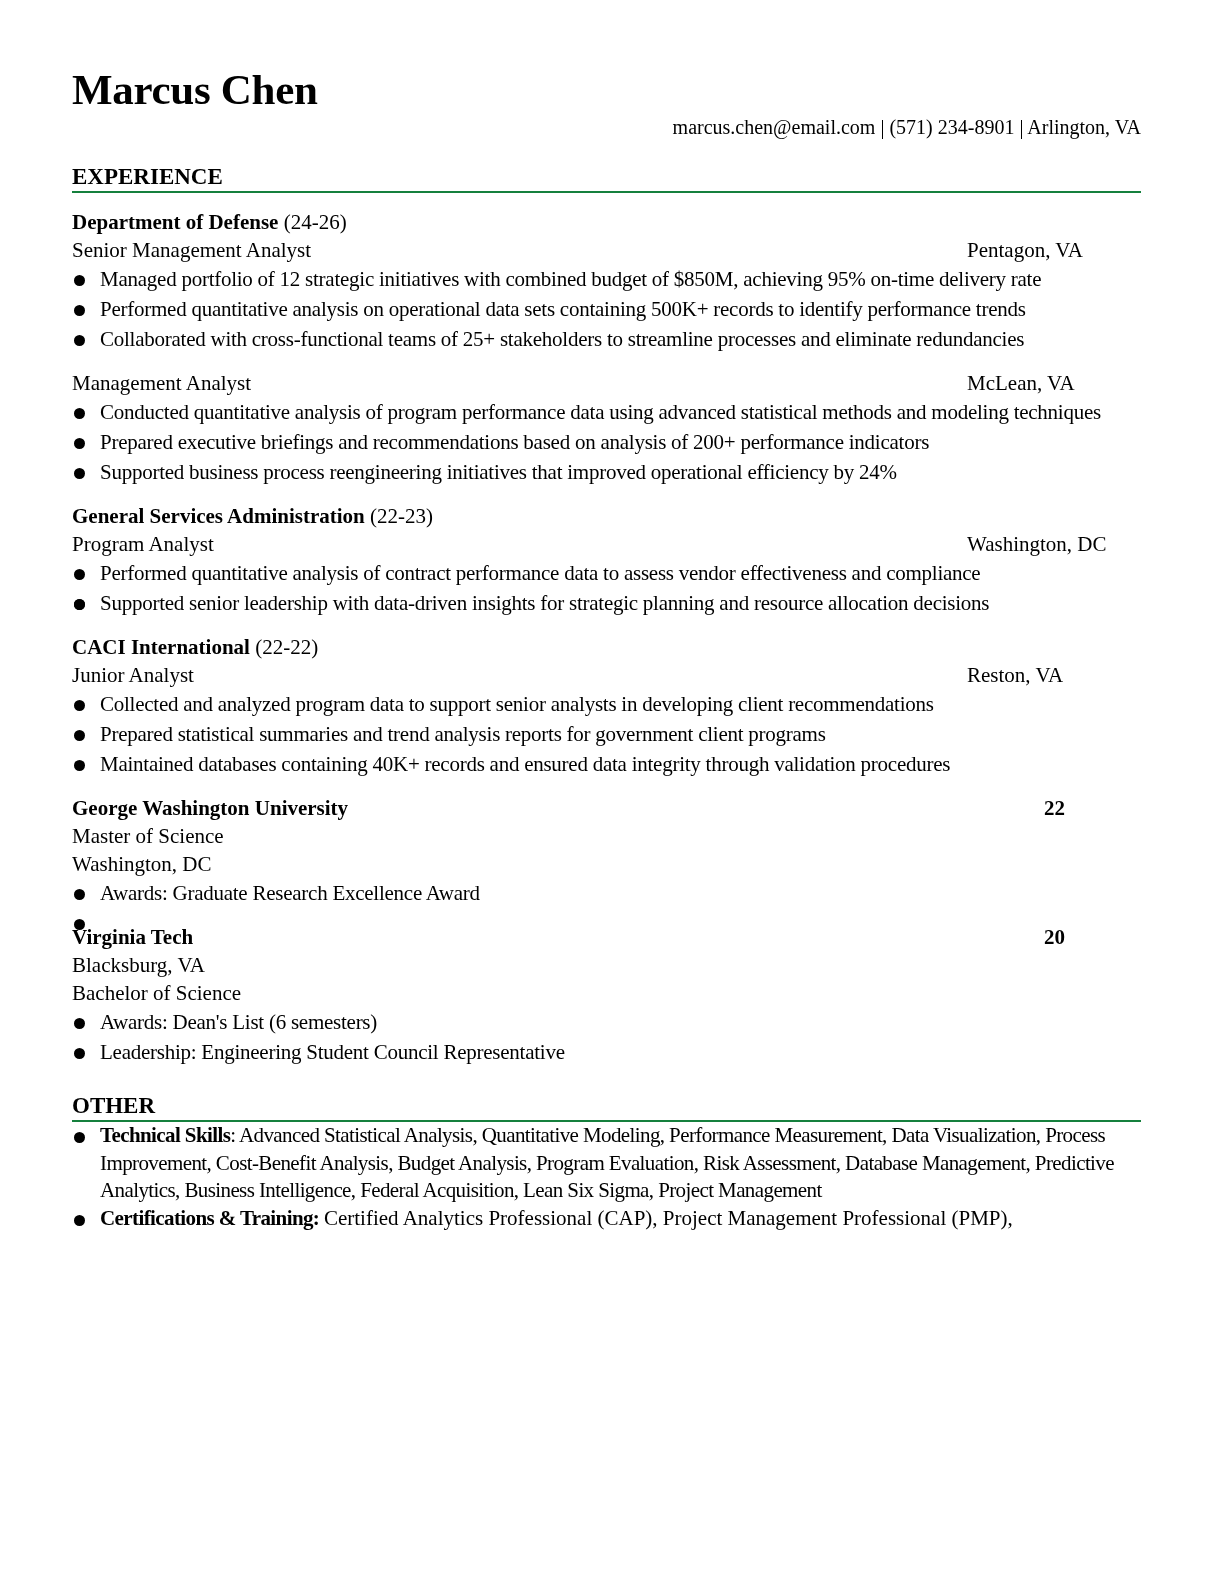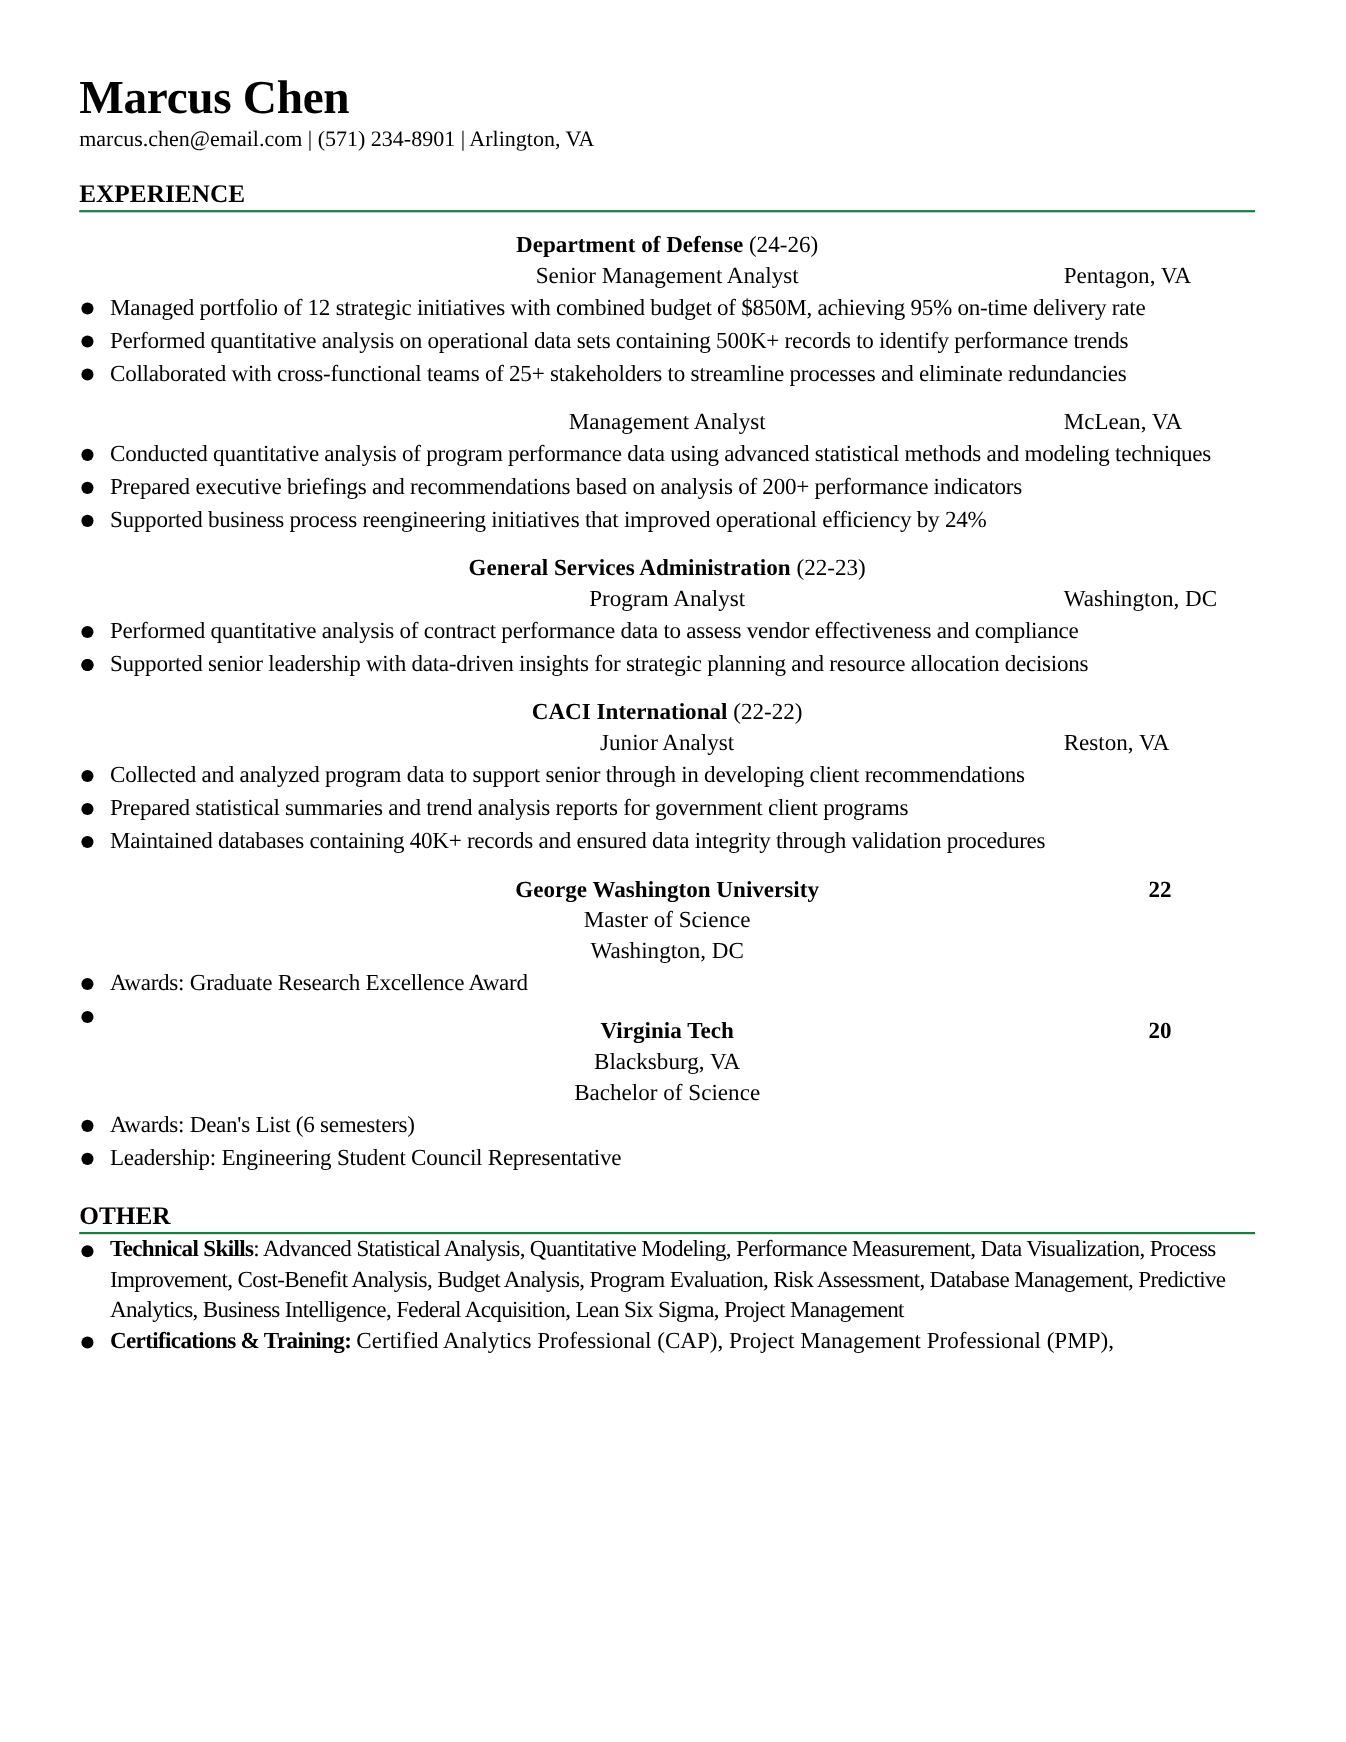--- a/index.html
+++ b/index.html
@@ -3,31 +3,31 @@
 <meta charset="utf-8">
 <style>
   html, body { margin: 0; padding: 0; background: #ffffff; }
   body {
     width: 1224px; height: 1584px; overflow: hidden; position: relative;
     font-family: "Liberation Serif", "DejaVu Serif", serif;
     color: #000;
   }
   .page { position: absolute; left: 72px; top: 66px; width: 1069px; }
   .name { font-size: 43px; font-weight: bold; line-height: 48px; margin: 0; letter-spacing: -0.3px; }
-  .contact { font-size: 20px; line-height: 26px; margin-top: 0px; }
+  .contact { font-size: 20px; line-height: 26px; margin-top: 0px; text-align: right; }
   .section-heading {
     font-size: 23px; font-weight: bold; line-height: 28px;
     border-bottom: 2px solid #15803d; padding-bottom: 0px;
   }
   .sec-exp { margin-top: 23px; }
   .sec-edu { margin-top: 25px; }
   .sec-other { margin-top: 25px; }
   .entry { margin-top: 15px; font-size: 21px; }
   .entry.first { margin-top: 15px; }
-  .line { line-height: 28px; position: relative; height: 28px; text-align: center; }
+  .line { line-height: 28px; position: relative; height: 28px; }
   .org { font-weight: bold; }
   .loc { position: absolute; left: 895px; top: 0; }
   .year { position: absolute; left: 972px; top: 0; font-weight: bold; }
   ul.bullets { list-style: none; margin: 0; padding: 0; }
   ul.bullets li {
     position: relative; padding-left: 28px; line-height: 30px;
     font-size: 21px; letter-spacing: -0.25px; width: 1045px;
   }
   ul.bullets li .dot {
     position: absolute; left: 2px; top: 11px; width: 11px; height: 11px;
@@ -71,21 +71,21 @@
         <ul class="bullets">
           <li><span class="dot"></span><span>Performed quantitative analysis of contract performance data to assess vendor effectiveness and compliance</span></li>
           <li><span class="dot"></span></li>
           <li><span class="dot"></span><span>Supported senior leadership with data-driven insights for strategic planning and resource allocation decisions</span></li>
         </ul>
       </div>
       <div class="entry">
         <div class="line"><span class="org">CACI International</span> <span>(22-22)</span></div>
         <div class="line"><span>Junior Analyst</span><span class="loc">Reston, VA</span></div>
         <ul class="bullets">
-          <li><span class="dot"></span><span>Collected and analyzed program data to support senior through in developing client recommendations</span></li>
+          <li><span class="dot"></span><span>Collected and analyzed program data to support senior analysts in developing client recommendations</span></li>
           <li><span class="dot"></span><span>Prepared statistical summaries and trend analysis reports for government client programs</span></li>
           <li><span class="dot"></span><span>Maintained databases containing 40K+ records and ensured data integrity through validation procedures</span></li>
         </ul>
       </div>
     </div>
 
   <div id="education-list" class="edu">
       <div class="entry first">
         <div class="line"><span class="org">George Washington University</span><span class="year">22</span></div>
         <div class="line"><span>Master of Science</span></div>

